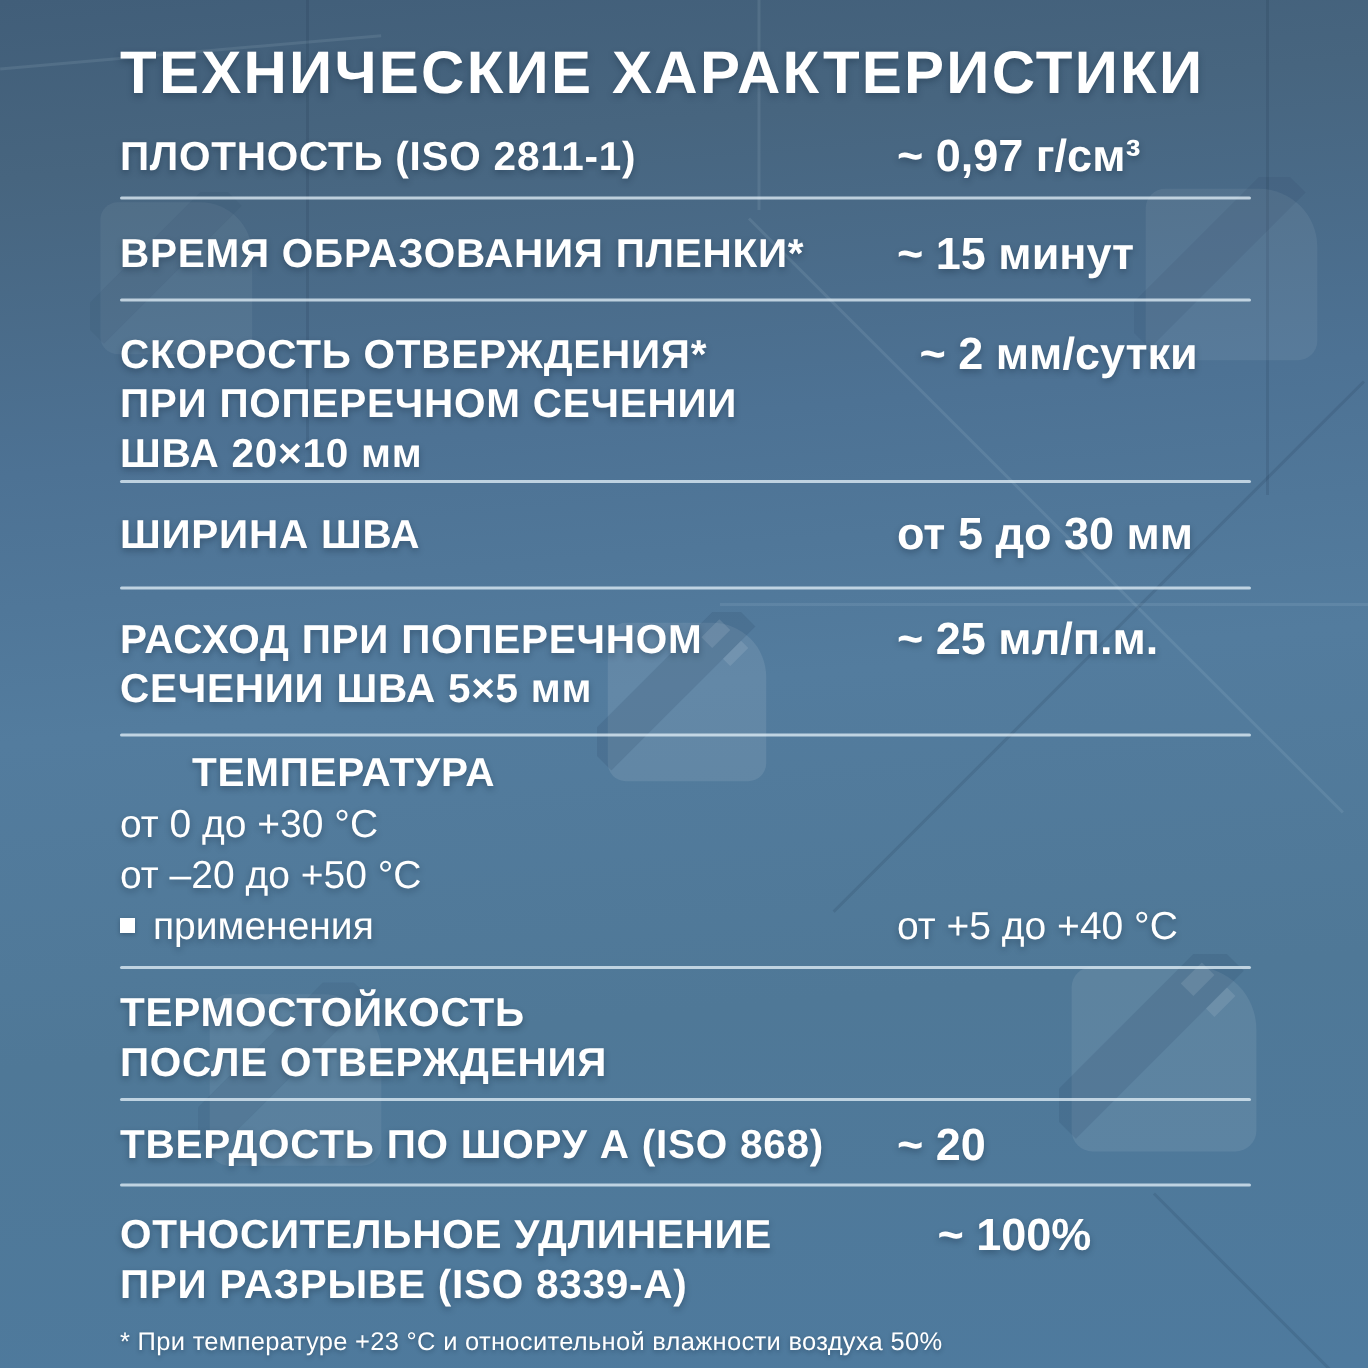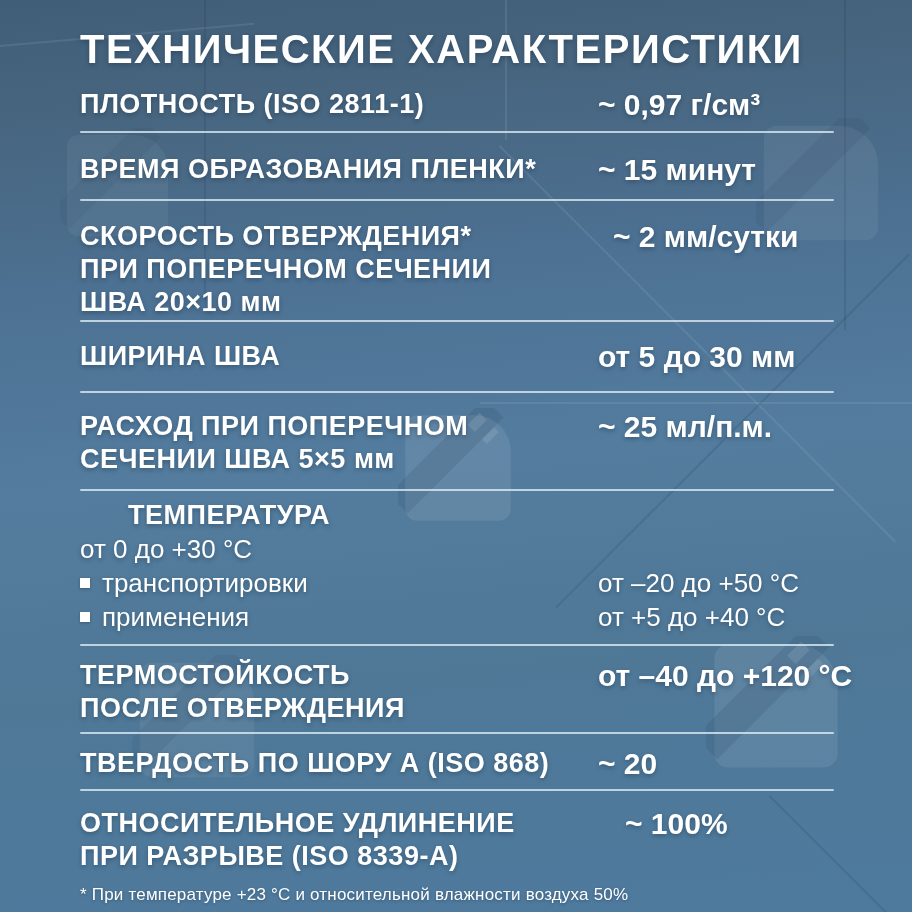--- a/index.html
+++ b/index.html
@@ -200,40 +200,35 @@
       <div class="value">~ 25 мл/п.м.</div>
     </div>
     <div class="sep"></div>
 
     <div class="r6">
       <div class="temp-header">ТЕМПЕРАТУРА</div>
       <div class="temp-item">
         <div class="temp-value">от 0 до +30 °C</div>
       </div>
       <div class="temp-item">
-        <div class="temp-label-wrap">
-          <span class="bullet"></span>
-          <span class="temp-label">транспортировки</span>
-        </div>
         <div class="temp-value">от –20 до +50 °C</div>
       </div>
       <div class="temp-item">
         <div class="temp-label-wrap">
           <span class="bullet"></span>
           <span class="temp-label">применения</span>
         </div>
         <div class="temp-value">от +5 до +40 °C</div>
       </div>
     </div>
     <div class="sep" style="margin-top:10px;"></div>
 
     <div class="row r7">
       <div class="label">ТЕРМОСТОЙКОСТЬ
 ПОСЛЕ ОТВЕРЖДЕНИЯ</div>
-      <div class="value">от –40 до +120 °C</div>
     </div>
     <div class="sep"></div>
 
     <div class="row r8">
       <div class="label">ТВЕРДОСТЬ ПО ШОРУ А (ISO 868)</div>
       <div class="value">~ 20</div>
     </div>
     <div class="sep"></div>
 
     <div class="row r9">

